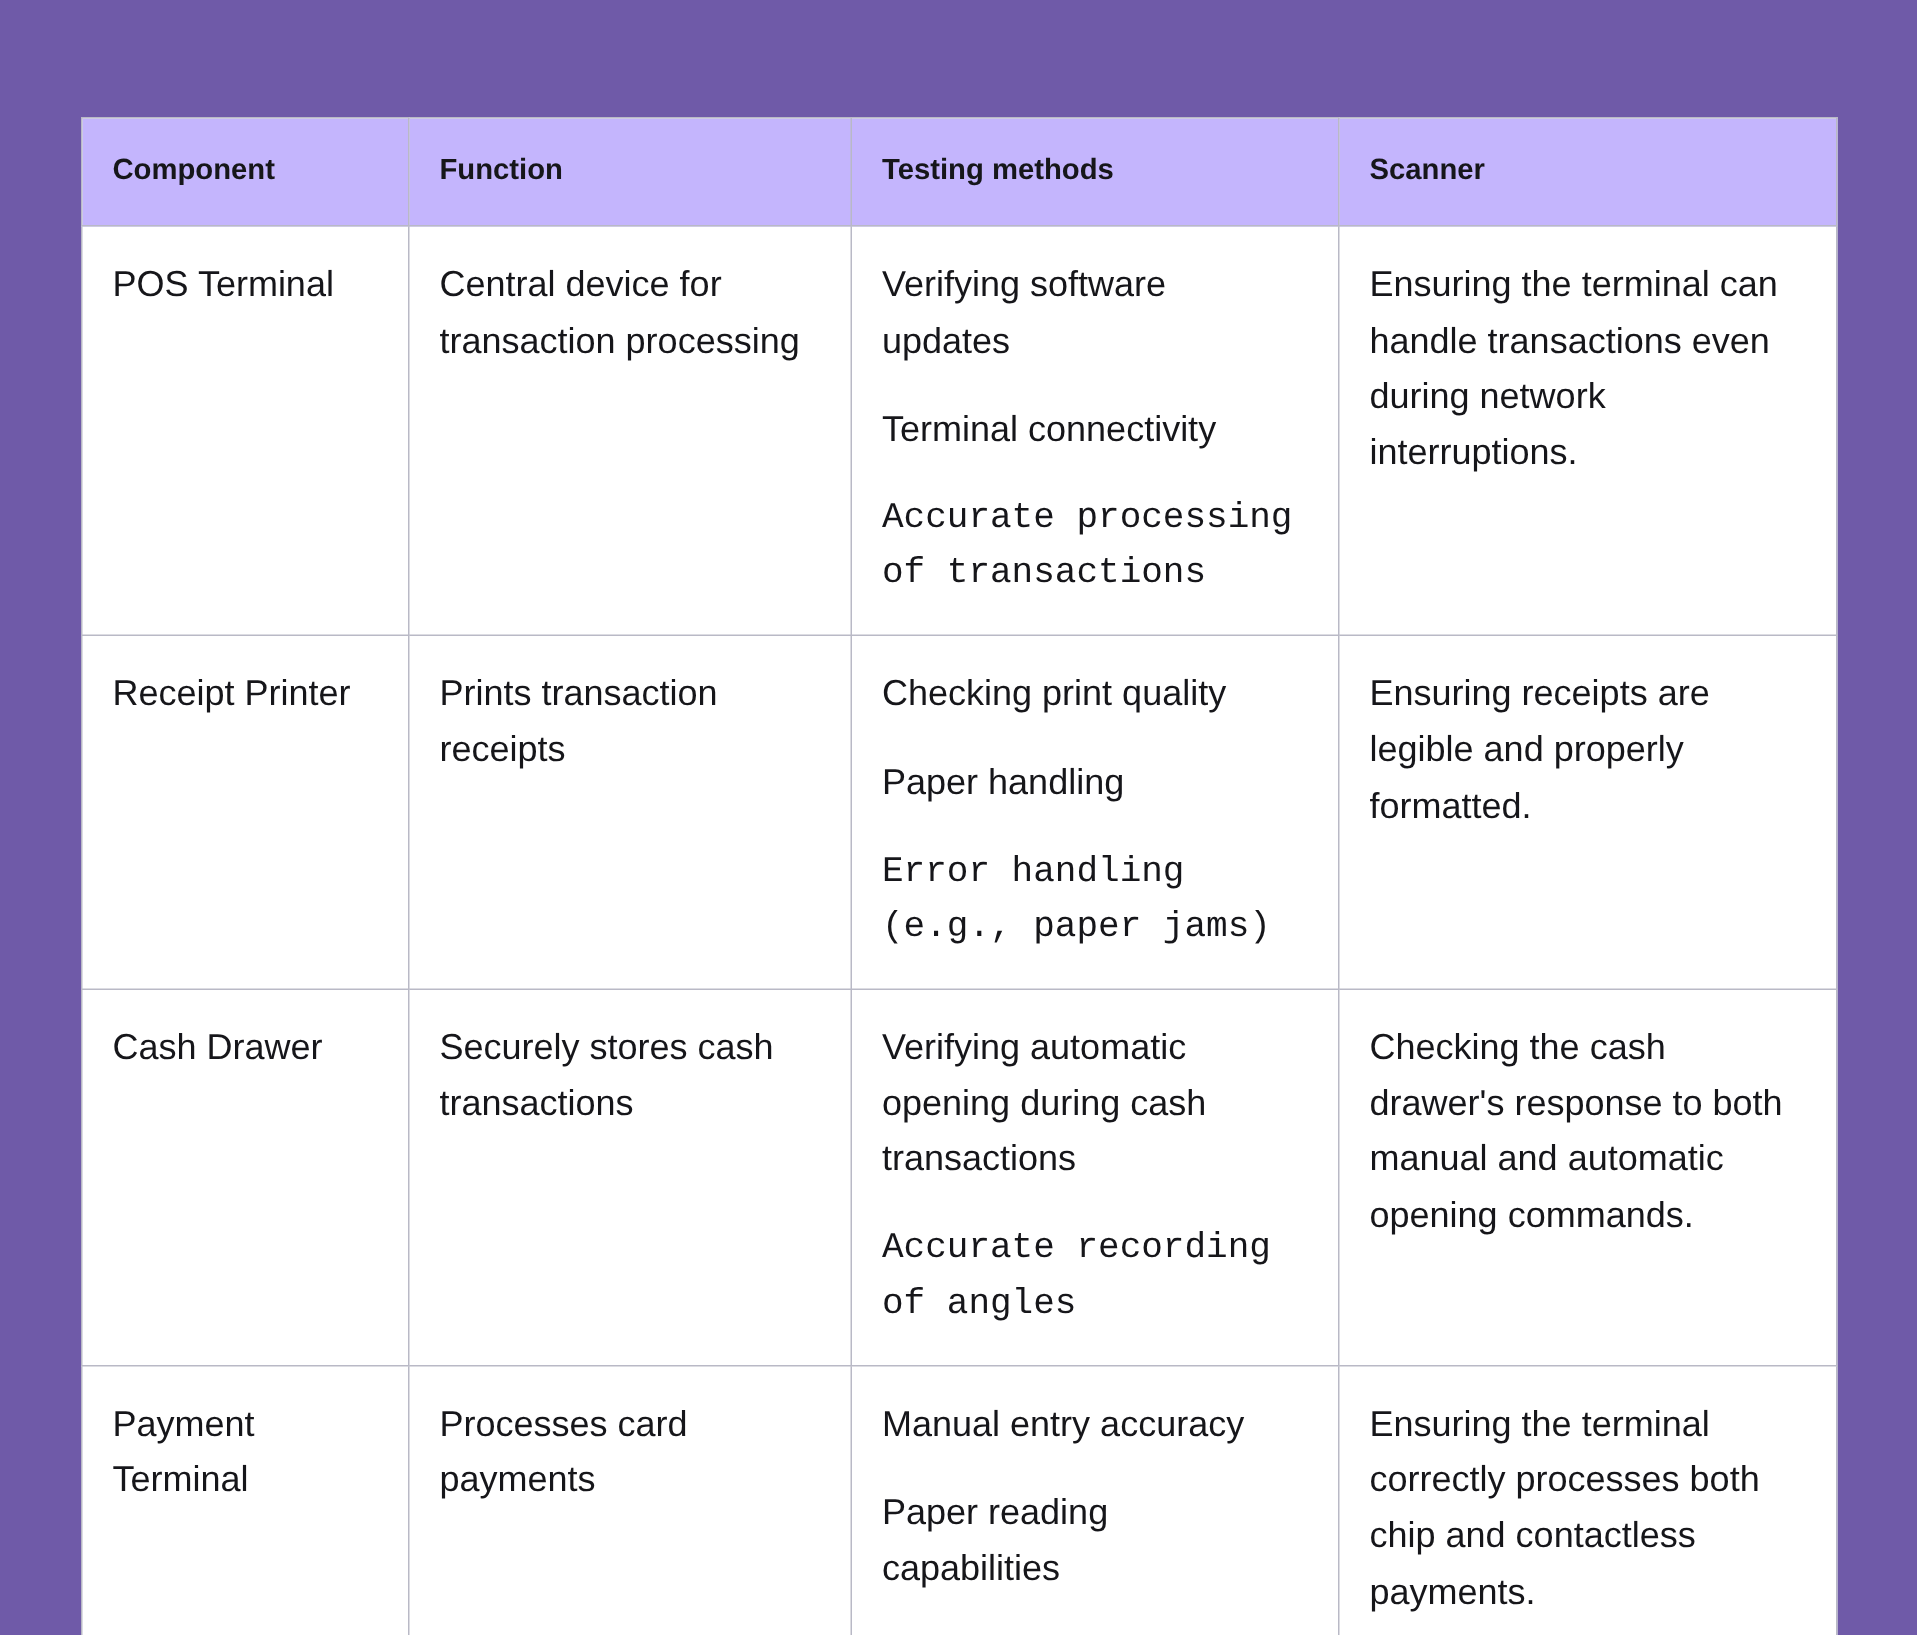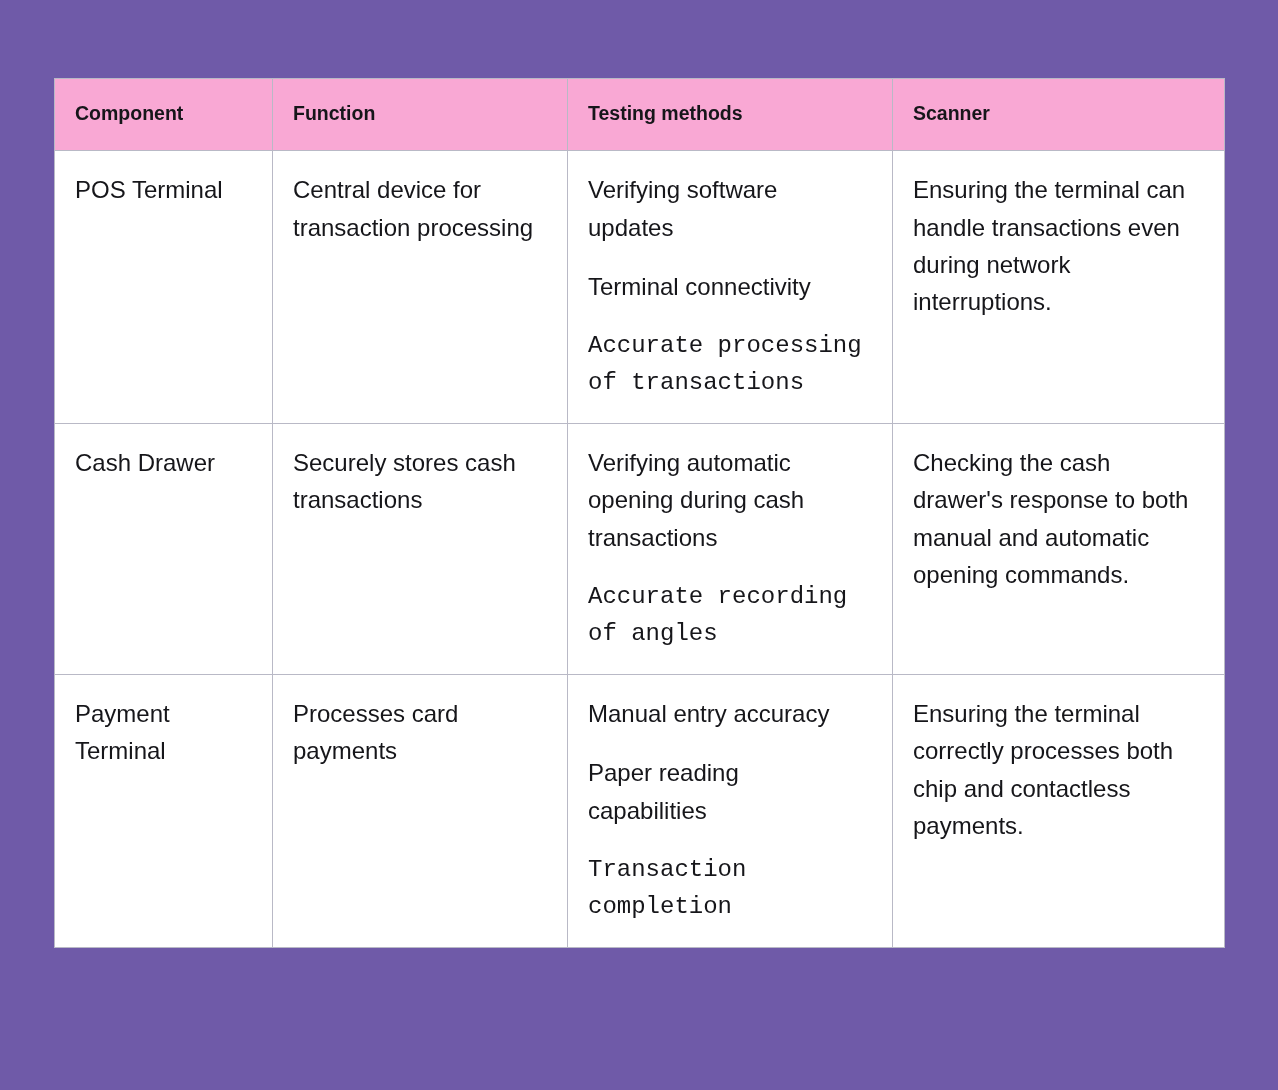--- a/index.html
+++ b/index.html
@@ -27,21 +27,21 @@
     background: #ffffff;
   }
   table.pos-table th,
   table.pos-table td {
     border: 1px solid #b9b9c6;
     vertical-align: top;
     text-align: left;
     padding: 20px 18px 22px 20px;
   }
   table.pos-table thead th {
-    background: #f9a8d4;
+    background: #c4b5fd;
     font-size: 19.5px;
     font-weight: bold;
     color: #16161a;
     padding-top: 22px;
     padding-bottom: 24px;
     line-height: 1.3;
   }
   table.pos-table tbody td {
     font-size: 24px;
     color: #16161a;
@@ -94,20 +94,32 @@
         <td>Central device for transaction processing</td>
         <td>
           <ul class="cell-list">
             <li>Verifying software updates</li>
             <li>Terminal connectivity</li>
             <li>Accurate processing of transactions</li>
           </ul>
         </td>
         <td>Ensuring the terminal can handle transactions even during network interruptions.</td>
       </tr>
+      <tr class="row-h3">
+        <td>Receipt Printer</td>
+        <td>Prints transaction receipts</td>
+        <td>
+          <ul class="cell-list">
+            <li>Checking print quality</li>
+            <li>Paper handling</li>
+            <li>Error handling (e.g., paper jams)</li>
+          </ul>
+        </td>
+        <td>Ensuring receipts are legible and properly formatted.</td>
+      </tr>
       <tr class="row-h4">
         <td>Cash Drawer</td>
         <td>Securely stores cash transactions</td>
         <td>
           <ul class="cell-list">
             <li>Verifying automatic opening during cash transactions</li>
             <li>Accurate recording of angles</li>
           </ul>
         </td>
         <td>Checking the cash drawer's response to both manual and automatic opening commands.</td>

